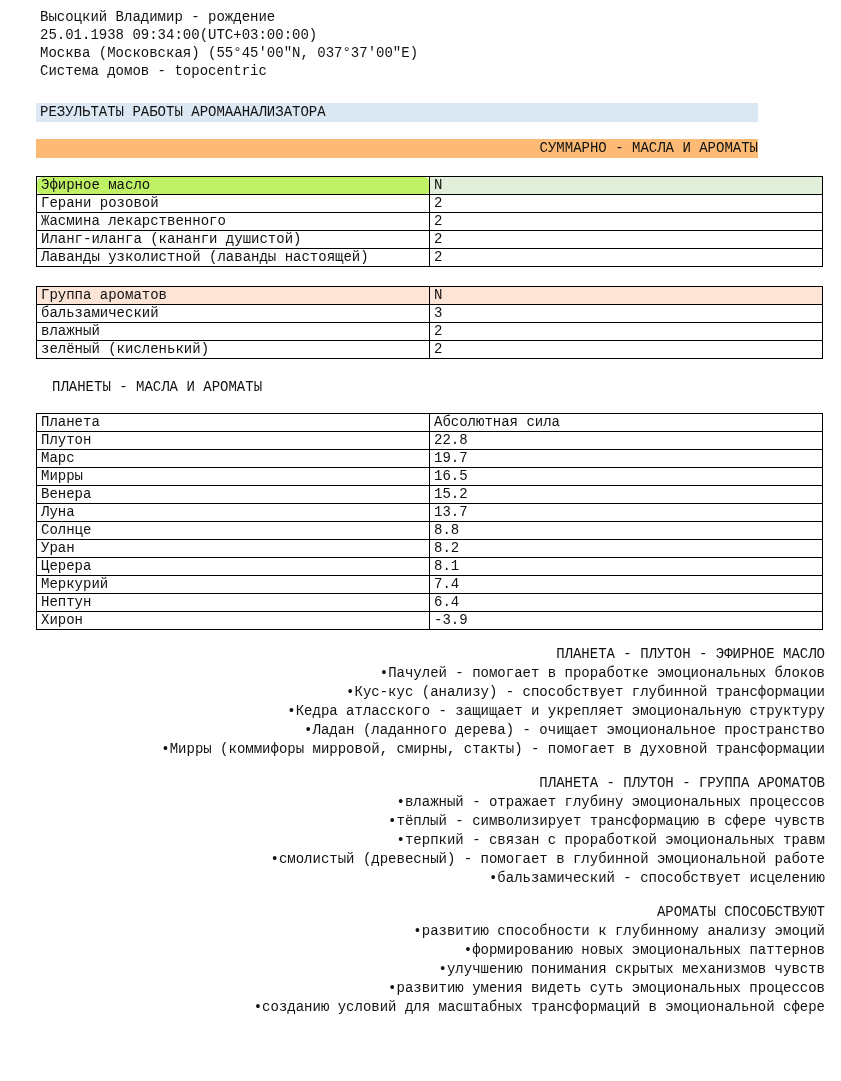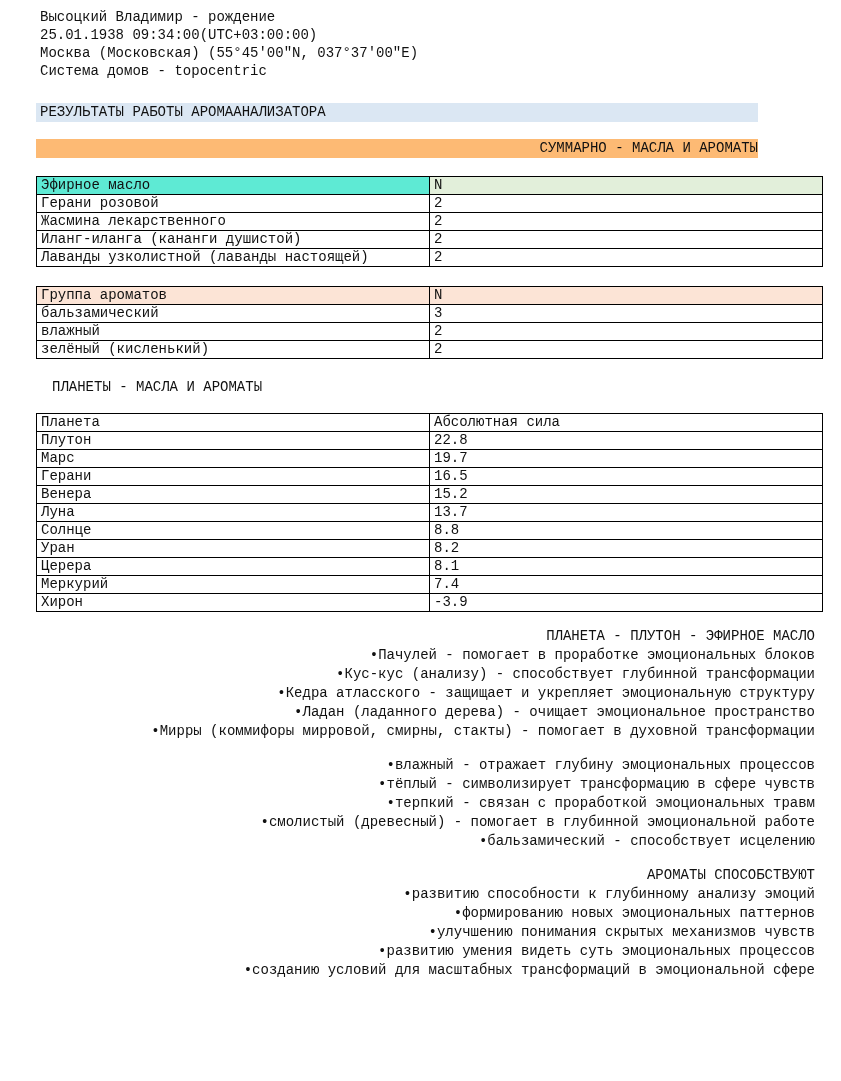--- a/index.html
+++ b/index.html
@@ -1,21 +1,21 @@
 <!DOCTYPE html>
 <html><head>
 <meta charset="utf-8">
 <style>
   html,body { margin:0; padding:0; background:#ffffff; }
   body {
     width:841px; height:1081px; overflow:hidden;
     font-family:"Liberation Mono","DejaVu Sans Mono",monospace;
     font-size:14px; color:#111111;
   }
-  .page { padding:8px 26px 0 36px; }
+  .page { padding:8px 16px 0 36px; }
 
   .hdr { margin-left:4px; }
   .hdr-line { line-height:18px; white-space:pre; }
 
   .band {
     width:722px; height:19px; line-height:19px;
     padding-left:4px; box-sizing:border-box; white-space:pre;
   }
   .band-blue  { margin-top:23px; }
   .band-green { margin-top:17px; }
@@ -62,21 +62,21 @@
 
   <div class="band band-green" style="background-color: #fdba74; text-align: right;">СУММАРНО - МАСЛА И АРОМАТЫ</div>
 
   <table class="tbl tbl-oils">
     <colgroup>
         <col class="c1">
         <col class="c2">
       </colgroup>
     <thead>
       <tr>
-        <th style="background-color: #5eead4;">Эфирное масло</th>
+        <th style="background-color: #bef264; border-radius: 6px;">Эфирное масло</th>
         <th style="background-color: rgb(226, 239, 218);">N</th>
       </tr>
     </thead>
     <tbody>
 
         <tr>
           <td>Герани розовой</td>
           <td>2</td>
         </tr>
 
@@ -146,21 +146,21 @@
           <td>Плутон</td>
           <td>22.8</td>
         </tr>
 
         <tr>
           <td>Марс</td>
           <td>19.7</td>
         </tr>
 
         <tr>
-          <td>Герани</td>
+          <td>Мирры</td>
           <td>16.5</td>
         </tr>
 
         <tr>
           <td>Венера</td>
           <td>15.2</td>
         </tr>
 
         <tr>
           <td>Луна</td>
@@ -181,20 +181,24 @@
         <tr>
           <td>Церера</td>
           <td>8.1</td>
         </tr>
 
         <tr>
           <td>Меркурий</td>
           <td>7.4</td>
         </tr>
 
+        <tr>
+          <td>Нептун</td>
+          <td>6.4</td>
+        </tr>
 
         <tr>
           <td>Хирон</td>
           <td>-3.9</td>
         </tr>
       </tbody>
   </table>
 
   <div class="sec">
     <div class="sec-title">ПЛАНЕТА - ПЛУТОН - ЭФИРНОЕ МАСЛО</div>
@@ -206,20 +210,21 @@
 
         <li><span class="bullet">•</span><span>Кедра атласского - защищает и укрепляет эмоциональную структуру</span></li>
 
         <li><span class="bullet">•</span><span>Ладан (ладанного дерева) - очищает эмоциональное пространство</span></li>
 
         <li><span class="bullet">•</span><span>Мирры (коммифоры мирровой, смирны, стакты) - помогает в духовной трансформации</span></li>
       </ul>
   </div>
 
   <div class="sec">
+    <div class="sec-title">ПЛАНЕТА - ПЛУТОН - ГРУППА АРОМАТОВ</div>
     <ul class="blist">
 
         <li><span class="bullet">•</span><span>влажный - отражает глубину эмоциональных процессов</span></li>
 
         <li><span class="bullet">•</span><span>тёплый - символизирует трансформацию в сфере чувств</span></li>
 
         <li><span class="bullet">•</span><span>терпкий - связан с проработкой эмоциональных травм</span></li>
 
         <li><span class="bullet">•</span><span>смолистый (древесный) - помогает в глубинной эмоциональной работе</span></li>
 

